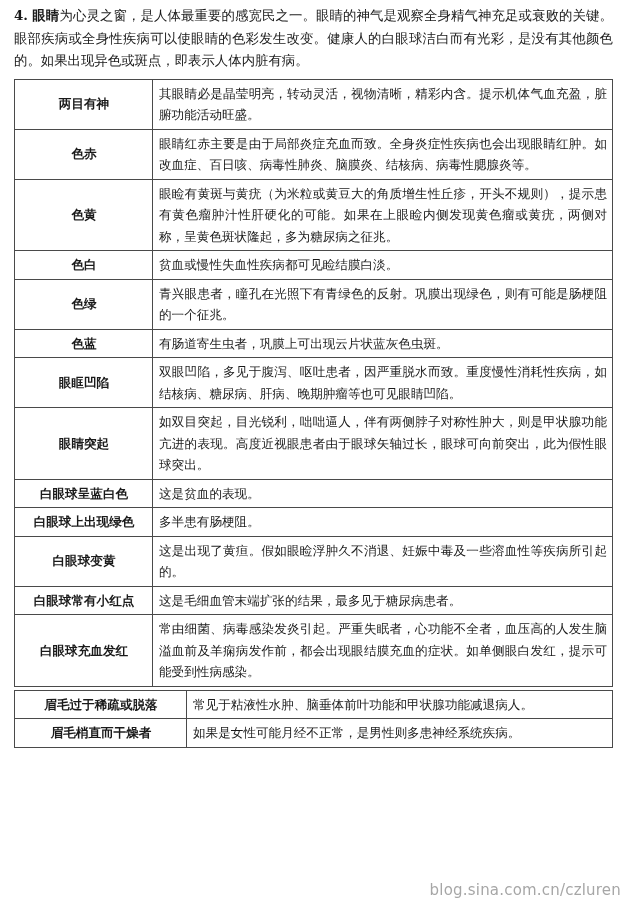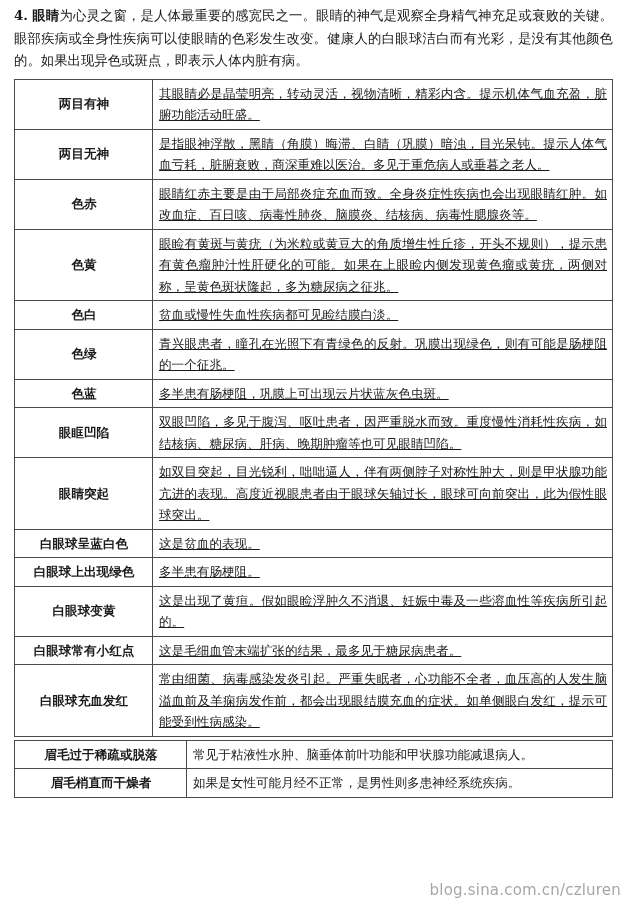--- a/index.html
+++ b/index.html
@@ -57,21 +57,20 @@
   
   #eye-table col.c1 { width: 138px; }
   #eye-table col.c2 { width: auto; }
   #eye-table td.term {
     text-align: center;
     font-weight: bold;
   }
   #eye-table td.desc {
     text-align: justify;
     text-justify: inter-ideograph;
-    text-decoration: underline;
   }
 
   
   #brow-table col.c1 { width: 172px; }
   #brow-table col.c2 { width: auto; }
   #brow-table td.term {
     text-align: center;
     font-weight: bold;
   }
   #brow-table td.desc {
@@ -105,42 +104,38 @@
     <colgroup>
         <col class="c1">
         <col class="c2">
       </colgroup>
     <tbody>
         <tr>
           <td class="term">两目有神</td>
           <td class="desc">其眼睛必是晶莹明亮，转动灵活，视物清晰，精彩内含。提示机体气血充盈，脏腑功能活动旺盛。</td>
         </tr>
         <tr>
-          <td class="term">两目无神</td>
-          <td class="desc">是指眼神浮散，黑睛（角膜）晦滞、白睛（巩膜）暗浊，目光呆钝。提示人体气血亏耗，脏腑衰败，商深重难以医治。多见于重危病人或垂暮之老人。</td>
-        </tr>
-        <tr>
           <td class="term">色赤</td>
           <td class="desc">眼睛红赤主要是由于局部炎症充血而致。全身炎症性疾病也会出现眼睛红肿。如改血症、百日咳、病毒性肺炎、脑膜炎、结核病、病毒性腮腺炎等。</td>
         </tr>
         <tr>
           <td class="term">色黄</td>
           <td class="desc">眼睑有黄斑与黄疣（为米粒或黄豆大的角质增生性丘疹，开头不规则），提示患有黄色瘤肿汁性肝硬化的可能。如果在上眼睑内侧发现黄色瘤或黄疣，两侧对称，呈黄色斑状隆起，多为糖尿病之征兆。</td>
         </tr>
         <tr>
           <td class="term">色白</td>
           <td class="desc">贫血或慢性失血性疾病都可见睑结膜白淡。</td>
         </tr>
         <tr>
           <td class="term">色绿</td>
           <td class="desc">青兴眼患者，瞳孔在光照下有青绿色的反射。巩膜出现绿色，则有可能是肠梗阻的一个征兆。</td>
         </tr>
         <tr>
           <td class="term">色蓝</td>
-          <td class="desc">多半患有肠梗阻，巩膜上可出现云片状蓝灰色虫斑。</td>
+          <td class="desc">有肠道寄生虫者，巩膜上可出现云片状蓝灰色虫斑。</td>
         </tr>
         <tr>
           <td class="term">眼眶凹陷</td>
           <td class="desc">双眼凹陷，多见于腹泻、呕吐患者，因严重脱水而致。重度慢性消耗性疾病，如结核病、糖尿病、肝病、晚期肿瘤等也可见眼睛凹陷。</td>
         </tr>
         <tr>
           <td class="term">眼睛突起</td>
           <td class="desc">如双目突起，目光锐利，咄咄逼人，伴有两侧脖子对称性肿大，则是甲状腺功能亢进的表现。高度近视眼患者由于眼球矢轴过长，眼球可向前突出，此为假性眼球突出。</td>
         </tr>
         <tr>

